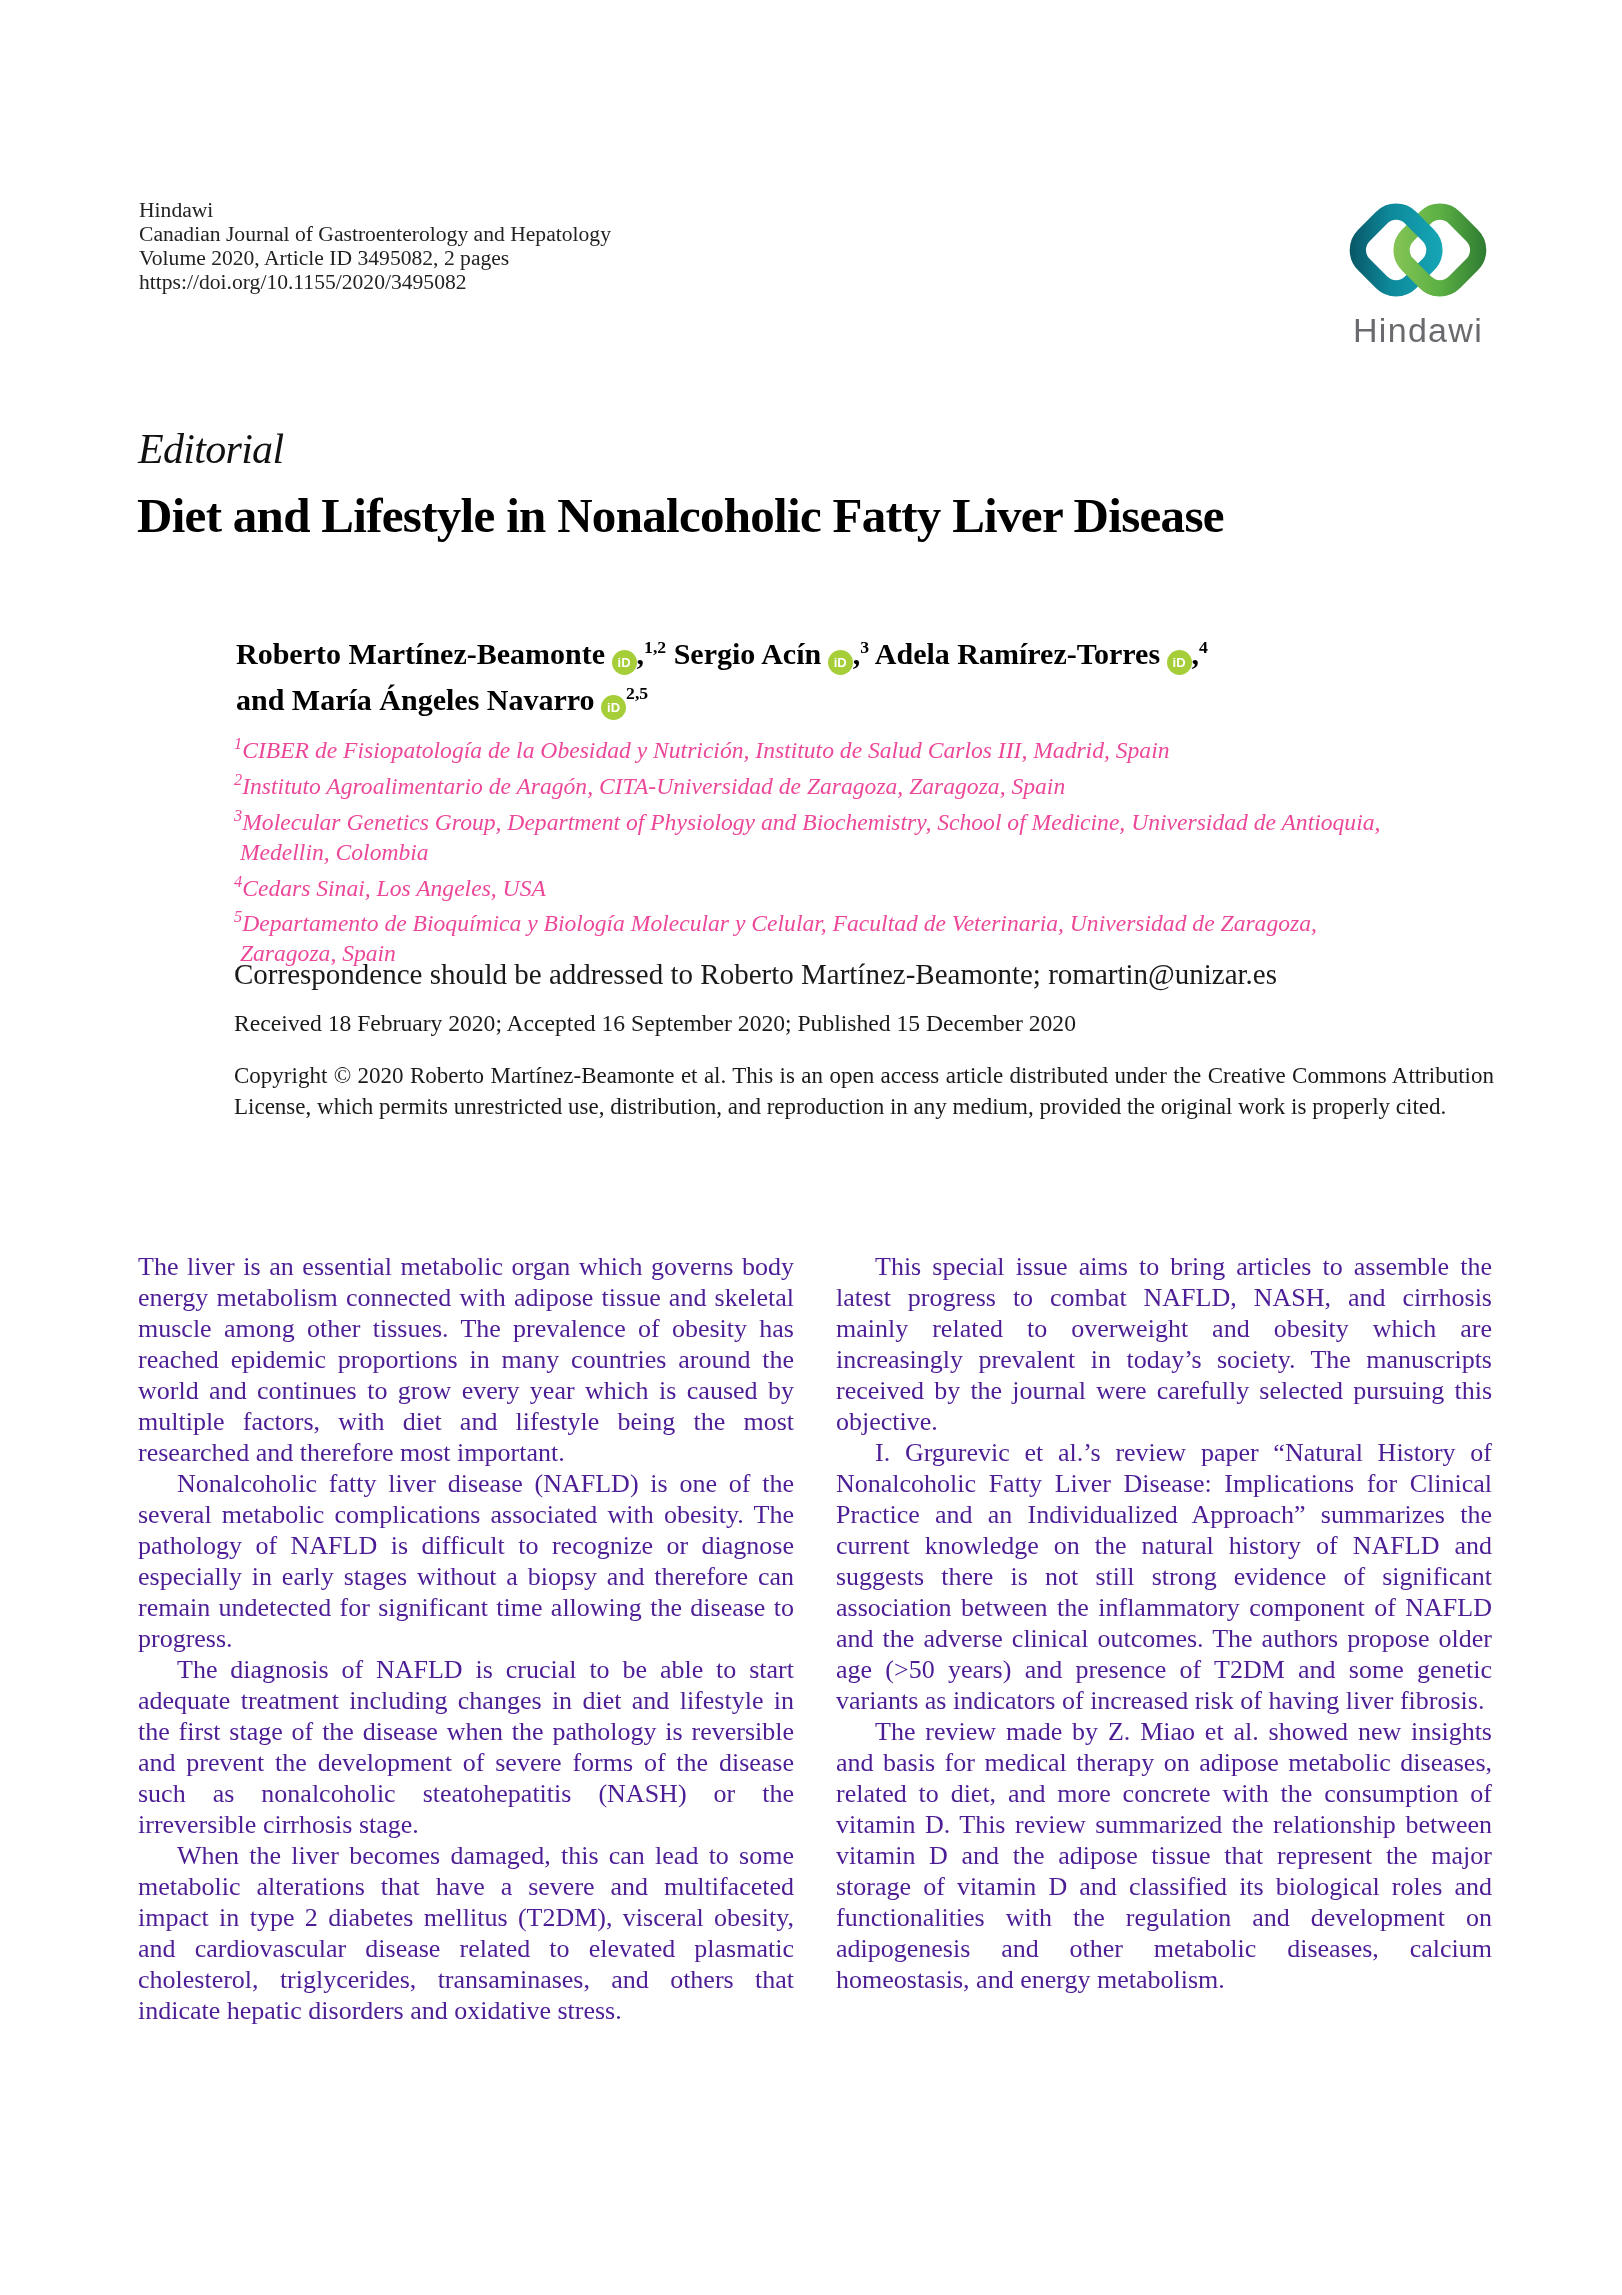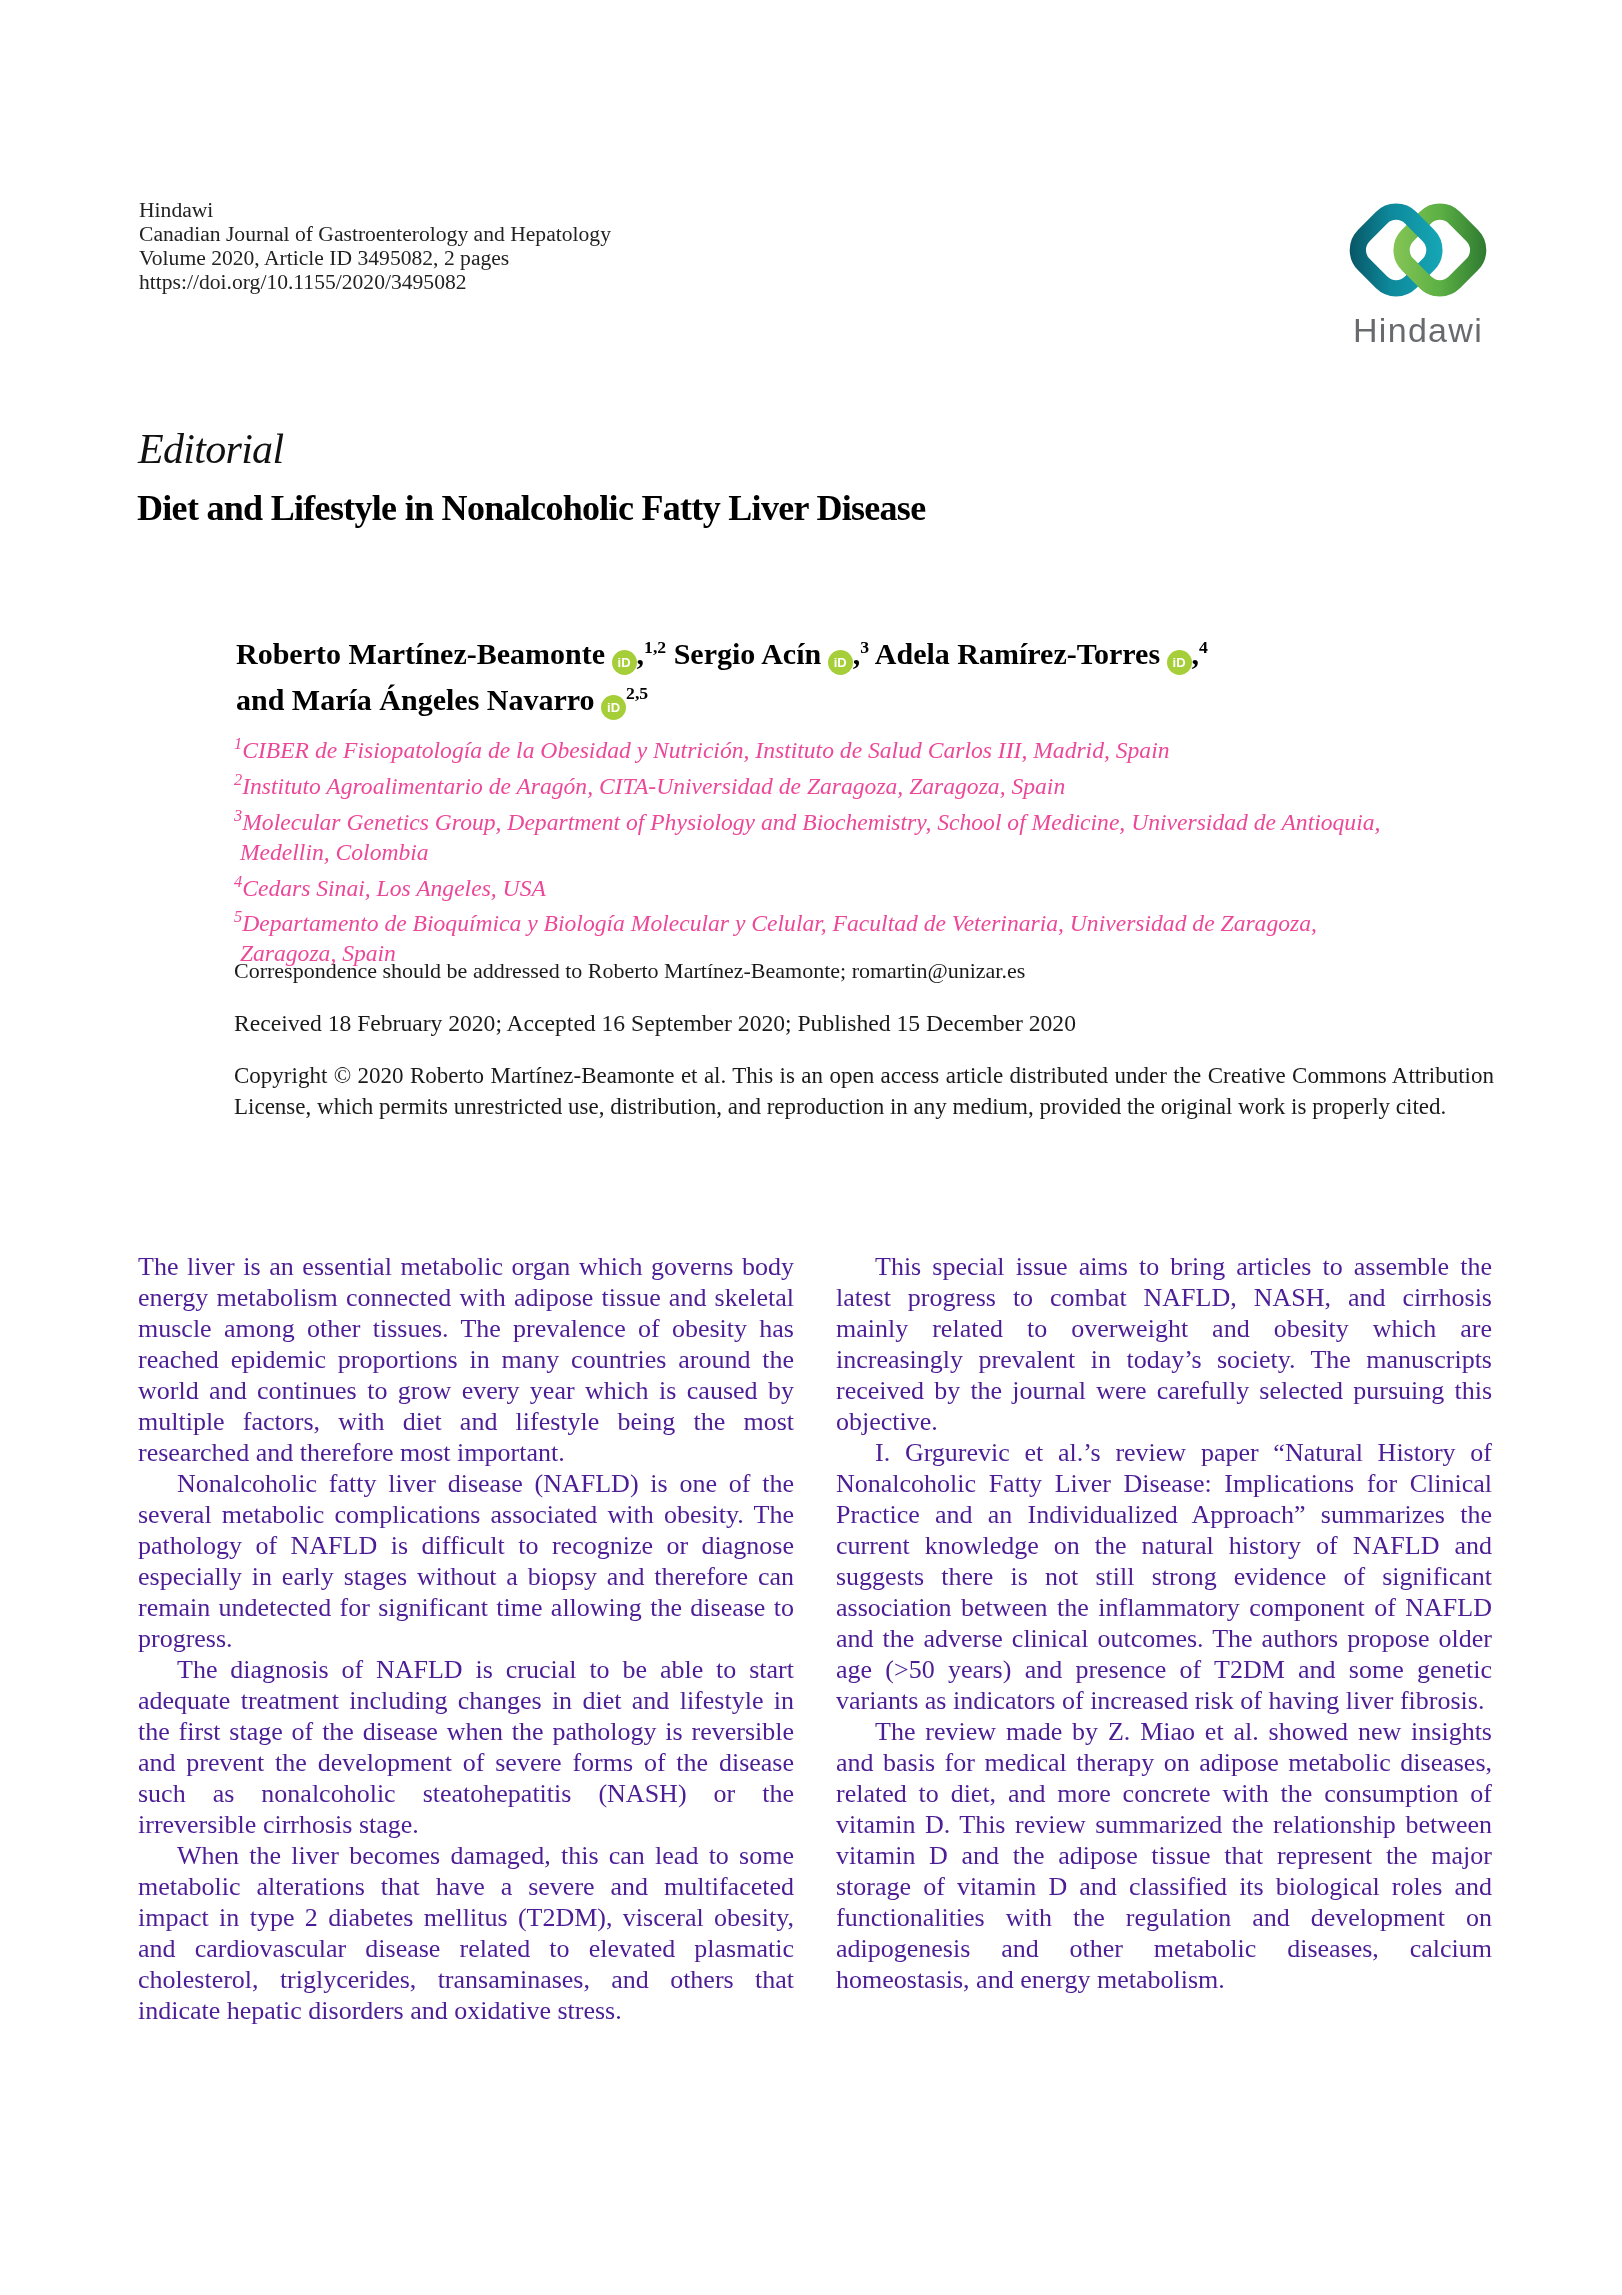--- a/index.html
+++ b/index.html
@@ -10,36 +10,36 @@
   
   .pub-header{position:absolute;left:139px;top:198px;font-size:21.6px;line-height:24px;color:#222;}
 
   
   .logo-box{position:absolute;left:1348px;top:195px;width:140px;text-align:center;}
   .logo-wordmark{margin-top:3.9px;font-family:"Liberation Sans", sans-serif;font-size:34px;
                  color:#696a6d;letter-spacing:1.3px;font-weight:400;}
 
   
   .kind{position:absolute;left:138px;top:425px;font-style:italic;font-size:42px;letter-spacing:-0.7px;color:#111;}
-  .title{position:absolute;left:137px;top:487px;margin:0;font-size:36px;font-weight:700;color:#000;
+  .title{position:absolute;left:137px;top:487px;margin:0;font-size:49px;font-weight:700;color:#000;
          letter-spacing:-0.7px;white-space:nowrap;}
 
   .authors{position:absolute;left:236px;top:629px;font-size:30px;font-weight:700;color:#000;line-height:37px;}
   .author-row{white-space:nowrap;}
   .orcid-badge{display:inline-block;width:25px;height:25px;border-radius:50%;background:#a6ce39;
                color:#fff;font-family:"Liberation Sans", sans-serif;font-weight:700;font-size:13px;
                line-height:25px;text-align:center;vertical-align:-2.6px;margin-left:6.5px;letter-spacing:0;}
   .author-sup{font-size:17.7px;font-weight:700;}
 
   .affiliations{position:absolute;left:234px;top:729px;width:1263px;font-style:italic;
                 font-size:23.6px;line-height:30px;color:#ec4899;}
   .aff-num{font-size:16.4px;}
   .aff-text{white-space:pre-wrap;}
 
-  .correspondence{position:absolute;left:234px;top:958px;width:1263px;font-size:22px;color:#1a1a1a;}
+  .correspondence{position:absolute;left:234px;top:958px;width:1263px;font-size:29px;color:#1a1a1a;}
   .history{position:absolute;left:234px;top:1010px;width:1263px;font-size:23.6px;color:#1a1a1a;}
   .copyright{position:absolute;left:234px;top:1060px;width:1260px;font-size:23px;line-height:31px;
              text-align:justify;color:#1a1a1a;}
 
   
   .col{position:absolute;top:1251px;width:656px;font-size:26px;line-height:31px;
        text-align:justify;color:#4c1d95;}
   .col-left{left:138px;}
   .col-right{left:836px;}
   .body-p{margin:0;}

